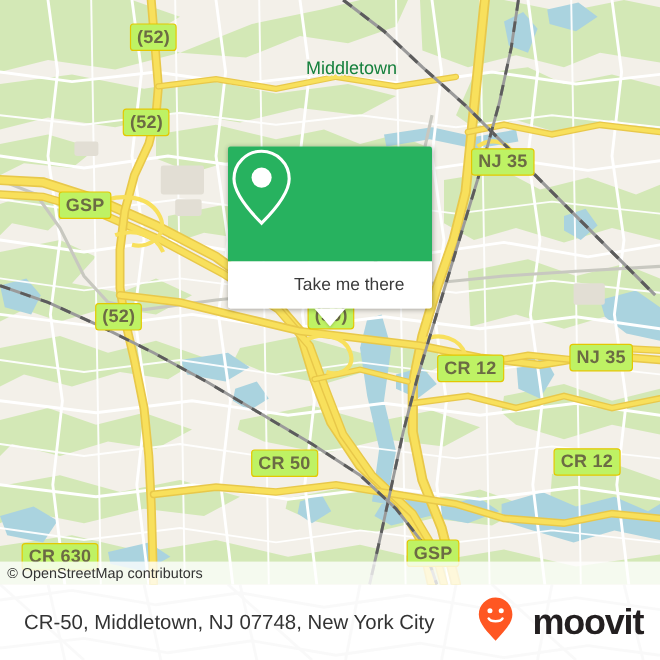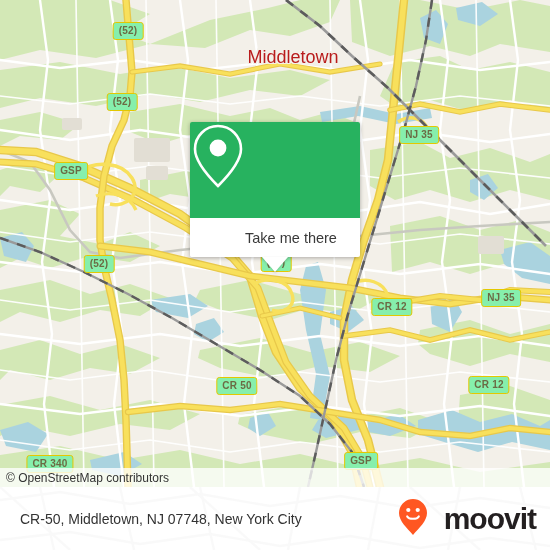--- a/index.html
+++ b/index.html
@@ -10,41 +10,41 @@
   }
   #app{position:relative;width:550px;height:550px;overflow:hidden;background:#fff;}
 
   
   #map{position:absolute;left:0;top:0;width:550px;height:487px;overflow:hidden;background:#f3f0e9;}
   #map svg{position:absolute;left:0;top:0;}
 
   
   .shield{
     position:absolute;
-    background:#86efac;
+    background:#bef264;
     border:1.5px solid #e3c800;
     border-radius:3px;
     color:#5c5c2a;
-    font-size:10px;
+    font-size:15px;
     font-weight:bold;
     letter-spacing:.2px;
     line-height:1;
     padding:2.5px 5px 3.5px 5px;
     white-space:nowrap;
     transform:translate(-50%,-50%);
     z-index:40;
   }
   .shield.grey{color:#6b6b44;}
 
   
   .city-label{
     position:absolute;
     transform:translate(-50%,-50%);
-    font-size:18px;
-    color:#b91c1c;
+    font-size:15px;
+    color:#15803d;
     white-space:nowrap;
     z-index:45;
     text-shadow:
       1.6px 0 0 #f3f0e9,-1.6px 0 0 #f3f0e9,0 1.6px 0 #f3f0e9,0 -1.6px 0 #f3f0e9,
       1.2px 1.2px 0 #f3f0e9,-1.2px 1.2px 0 #f3f0e9,1.2px -1.2px 0 #f3f0e9,-1.2px -1.2px 0 #f3f0e9;
   }
 
   
   #popup{
     position:absolute;left:190px;top:122px;width:170px;
@@ -89,21 +89,21 @@
     position:absolute;left:0;top:487px;width:550px;height:63px;
     background:#ffffff;overflow:hidden;
   }
   #footer-watermark{position:absolute;left:0;top:-487px;opacity:.055;}
   #footer-inner{
     position:relative;z-index:3;
     height:63px;display:flex;align-items:center;
     justify-content:space-between;
     padding:0 14px 0 20px;box-sizing:border-box;
   }
-  #footer-address{font-size:14px;color:#333333;white-space:nowrap;}
+  #footer-address{font-size:17px;color:#333333;white-space:nowrap;}
   #logo{display:flex;align-items:center;gap:2px;}
   #logo-word{
     font-size:30px;font-weight:bold;color:#231f20;letter-spacing:-1px;
     line-height:1;margin-left:14px;
   }
 </style>
 </head>
 <body>
 
 <div id="app">
@@ -254,21 +254,21 @@
     <div class="shield grey" style="left:122px;top:102px;">(52)</div>
     <div class="shield grey" style="left:71px;top:171px;">GSP</div>
     <div class="shield grey" style="left:99px;top:264px;">(52)</div>
     <div class="shield grey" style="left:276px;top:263px;">(50)</div>
     <div class="shield grey" style="left:419px;top:135px;">NJ 35</div>
     <div class="shield grey" style="left:392px;top:307px;">CR 12</div>
     <div class="shield grey" style="left:501px;top:298px;">NJ 35</div>
     <div class="shield grey" style="left:489px;top:385px;">CR 12</div>
     <div class="shield grey" style="left:237px;top:386px;">CR 50</div>
     <div class="shield grey" style="left:361px;top:461px;">GSP</div>
-    <div class="shield grey" style="left:50px;top:464px;">CR 340</div>
+    <div class="shield grey" style="left:50px;top:464px;">CR 630</div>
 
     <div class="city-label" style="left:293px;top:57px;">Middletown</div>
 
     <div id="popup">
       <div id="popup-top">
         <span>
           <svg width="56" height="68" viewBox="0 0 56 68">
             <path d="M28 4 C15.3 4 5 14.3 5 27 C5 40 20 56 28 64 C36 56 51 40 51 27 C51 14.3 40.7 4 28 4 Z" fill="none" stroke="#ffffff" stroke-width="2.6"></path>
             <circle cx="28" cy="26" r="8.4" fill="#ffffff"></circle>
           </svg>

